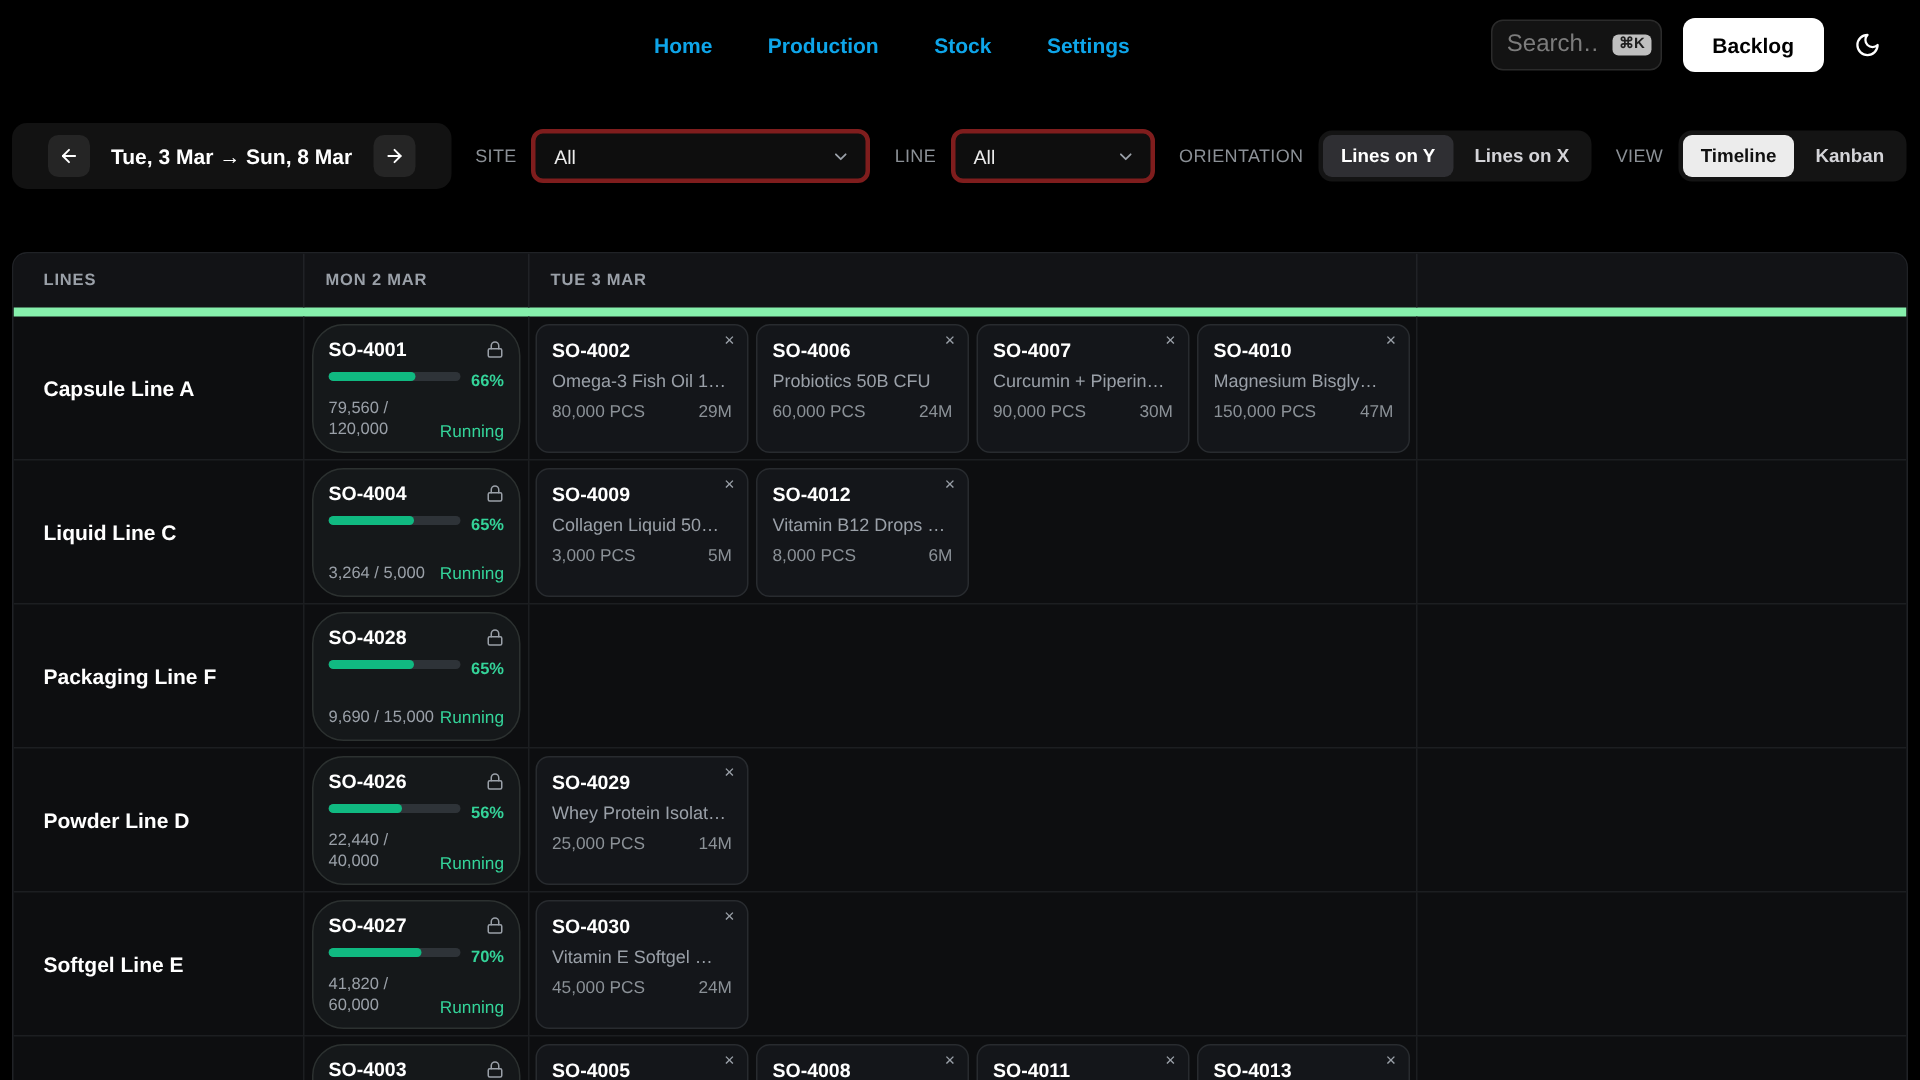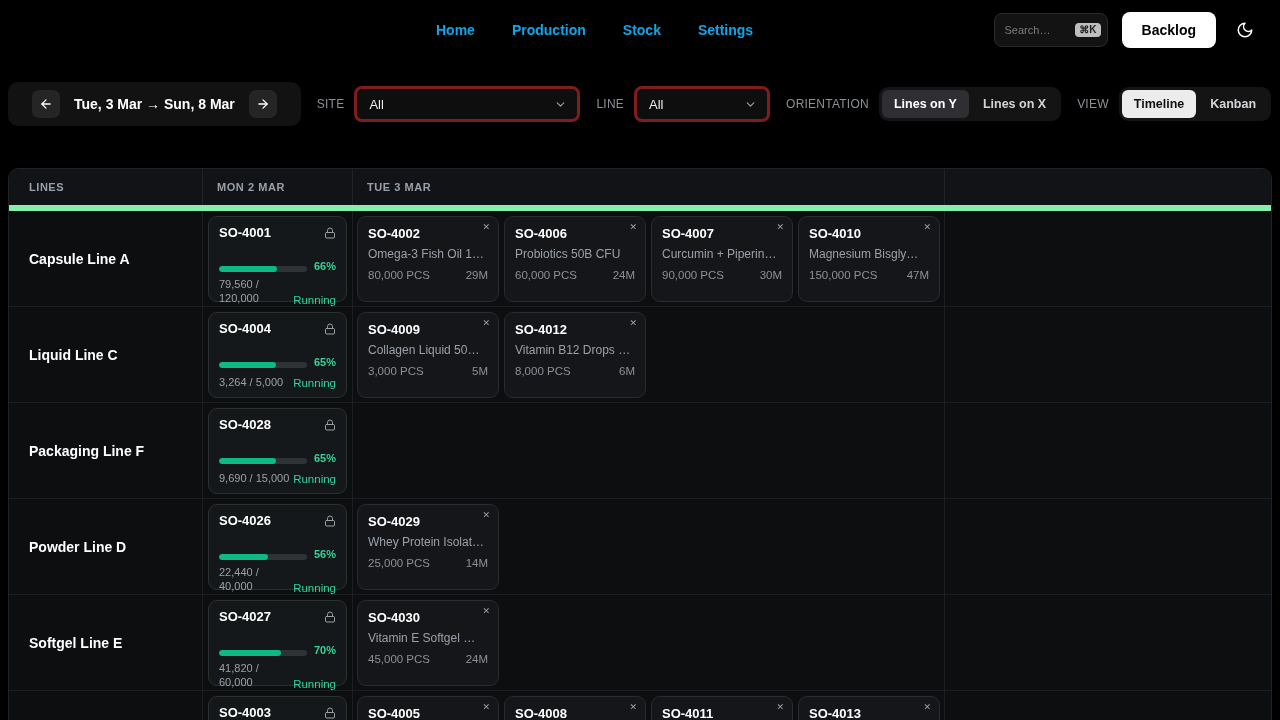--- a/index.html
+++ b/index.html
@@ -5,21 +5,21 @@
   * { margin:0; padding:0; box-sizing:border-box; }
   html,body { width:1280px; height:720px; overflow:hidden; }
   body { background:#000; color:#fff; font-family:"Liberation Sans", sans-serif; }
 
   
   .navbar { position:relative; height:60px; display:flex; align-items:center; padding:0 20px; background:#000; }
   .nav-links { position:absolute; left:436px; top:0; height:60px; display:flex; gap:37px; align-items:center; }
   .nav-link { color:#0ea5e9; font-size:14px; font-weight:600; text-decoration:none; cursor:pointer; }
   .nav-right { margin-left:auto; display:flex; align-items:center; gap:14px; }
   .searchbox { display:flex; align-items:center; gap:8px; width:114px; height:34px; background:#131313; border:1px solid #2b2b2b; border-radius:8px; padding:0 6px 0 10px; cursor:text; }
-  .search-input { flex:1; min-width:0; background:transparent; border:none; outline:none; color:#e5e5e5; font-size:11px; font-family:inherit; }
+  .search-input { flex:1; min-width:0; background:transparent; border:none; outline:none; color:#e5e5e5; font-size:16px; font-family:inherit; }
   .search-input::placeholder { color:#7c7c7c; }
   .kbd { background:#bfbfbf; color:#1f1f1f; border-radius:4px; font-size:10px; font-weight:700; padding:2px 4px; line-height:1; }
   .backlog-btn { height:36px; padding:0 20px; background:#fff; color:#000; border:none; border-radius:8px; font-size:14px; font-weight:700; font-family:inherit; cursor:pointer; }
   .theme-btn { background:none; border:none; cursor:pointer; padding:6px; display:flex; align-items:center; }
 
   
   .toolbar { display:flex; align-items:center; padding:22px 8px 0; gap:16px; }
   .datenav { display:flex; align-items:center; gap:10px; background:#121212; border-radius:10px; padding:8px 24px; }
   .datebtn { width:28px; height:28px; display:flex; align-items:center; justify-content:center; background:#252525; border:none; border-radius:7px; cursor:pointer; }
   .daterange { font-size:14px; font-weight:700; color:#fff; padding:0 4px; white-space:nowrap; }
@@ -41,24 +41,24 @@
   .gh:last-child { border-right:none; }
 
   .grow { display:grid; grid-template-columns:194px 150px 592px 1fr; height:96px; border-bottom:1px solid #1c1e21; }
   .cell { border-right:1px solid #1c1e21; min-width:0; }
   .cell:last-child { border-right:none; }
   .line-cell { display:flex; align-items:center; padding-left:20px; }
   .line-name { font-size:14px; font-weight:700; color:#fff; }
   .mon-cell { padding:5px; }
   .tue-cell { padding:5px 4px; display:flex; gap:5px; align-items:flex-start; }
 
-  .mcard { height:86px; width:100%; background:#15181a; border:1px solid #2c3130; border-radius:9px; padding:8px 10px; display:flex; flex-direction:column; cursor:pointer; }
+  .mcard { height:86px; width:100%; background:#15181a; border:1px solid #2c3130; border-radius:21px; padding:8px 10px; display:flex; flex-direction:column; cursor:pointer; }
   .m-top { display:flex; justify-content:space-between; align-items:center; }
   .m-order { font-size:13px; font-weight:700; color:#fff; }
-  .m-bar-row { display:flex; align-items:flex-end; gap:7px; margin-top:20px; }
+  .m-bar-row { display:flex; align-items:flex-start; gap:7px; margin-top:8px; }
   .bar-track { flex:1; height:6px; background:#2e3338; border-radius:3px; overflow:hidden; }
   .bar-fill { height:100%; width:0; background:#10b981; border-radius:3px; }
   .m-pct { font-size:11px; color:#34d399; font-weight:600; }
   .m-foot { display:flex; justify-content:space-between; align-items:flex-end; margin-top:5px; flex:1; }
   .m-qty { font-size:11px; color:#9aa0a8; line-height:1.3; max-width:72px; }
   .m-status { font-size:11.5px; color:#34d399; }
 
   .tcard { position:relative; width:142px; height:86px; background:#14161a; border:1px solid #282b2f; border-radius:9px; padding:9px 10px; flex:0 0 auto; cursor:pointer; }
   .t-x { position:absolute; top:4px; right:6px; background:none; border:none; color:#9aa0a8; font-size:9px; cursor:pointer; padding:2px; font-family:inherit; line-height:1; }
   .t-order { display:block; font-size:13px; font-weight:700; color:#fff; }

